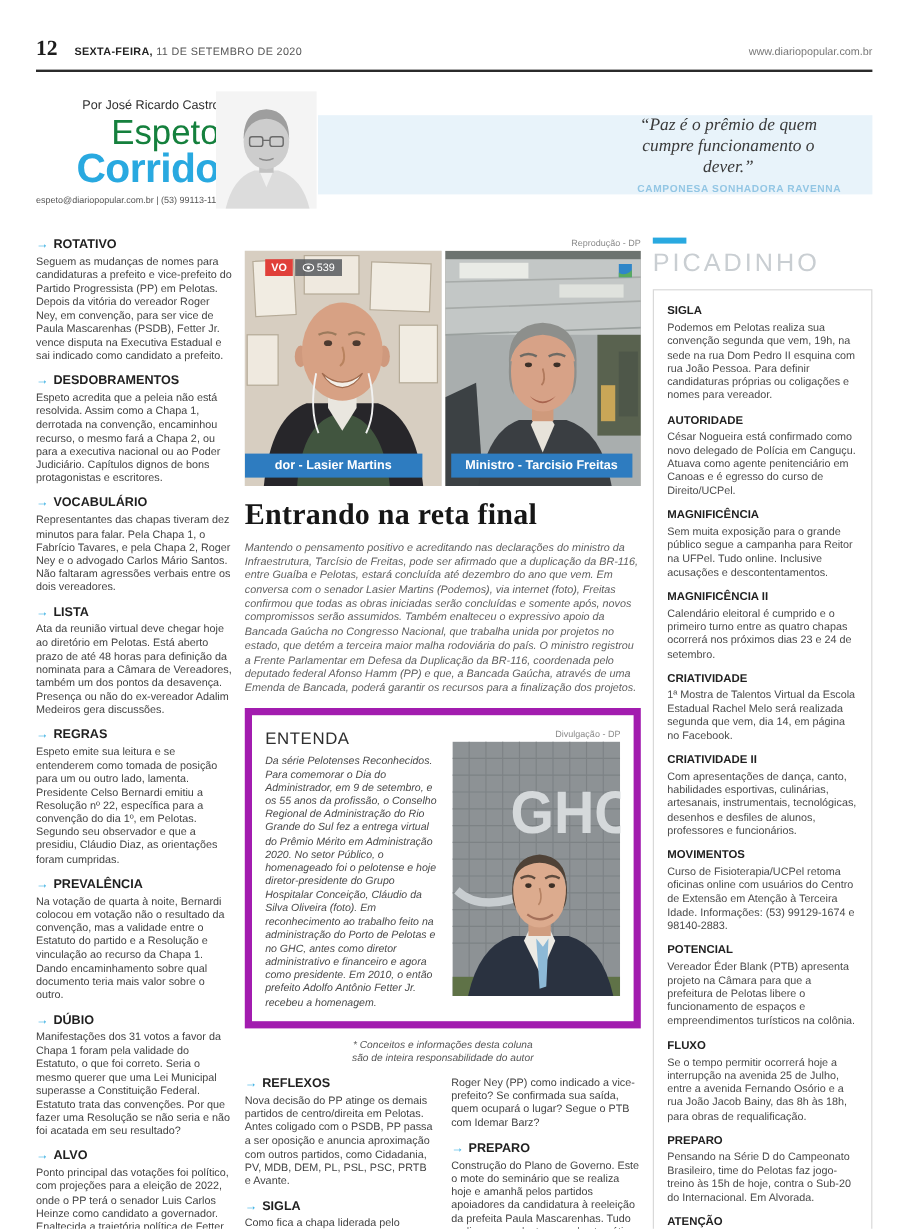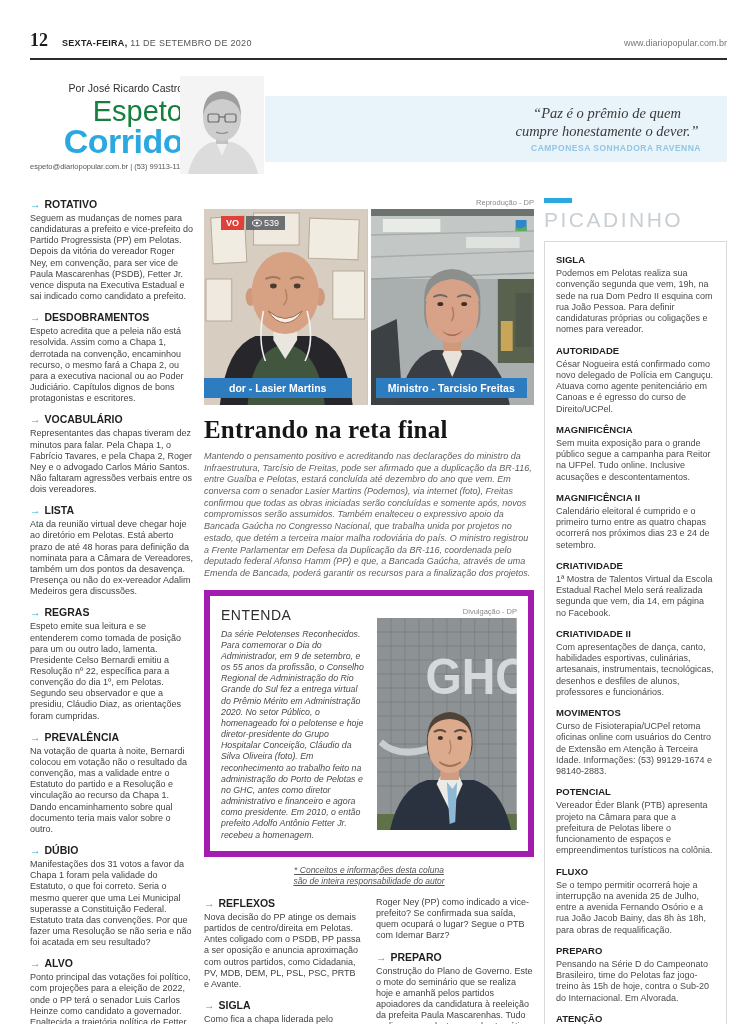--- a/index.html
+++ b/index.html
@@ -61,21 +61,21 @@
   .entenda{border:6px solid #a21caf;display:flex;padding:11px 11px 10px;gap:11px;}
   .entenda-text{flex:1.04;min-width:0;}
   .entenda-title{font-size:14px;color:#2e2e2e;letter-spacing:.5px;margin-bottom:6px;}
   .entenda-body{font-size:8.8px;font-style:italic;color:#4a4a4a;line-height:1.27;margin:0;}
   .entenda-photo-wrap{flex:1;min-width:0;}
   .credit2{font-size:7.5px;color:#8a8a8a;text-align:right;margin-bottom:2px;}
   .ghc-photo{width:100%;height:212px;}
   .ghc-photo svg{display:block;width:100%;height:100%;}
 
   .disclaimer{text-align:center;font-size:8.5px;font-style:italic;color:#555;
-              line-height:1.3;margin:8px 0 10px;text-decoration:underline;}
+              line-height:1.3;margin:8px 0 10px;}
   .subcols{display:flex;gap:14px;}
   .subcol{flex:1;min-width:0;}
 
   
   .pica-bar{width:28px;height:5px;background:#29a9e0;}
   .pica-title{font-size:21px;color:#c9ced2;letter-spacing:2.5px;margin:5px 0 9px;font-weight:400;}
   .pica-box{border:1px solid #d9d9d9;padding:12px 11px 4px;}
   .pica-sec-title{font-size:9.5px;font-weight:700;color:#1f1f1f;margin-bottom:3px;}
   .pica-sec-body{font-size:9px;line-height:1.25;color:#4a4a4a;margin:0 0 9px;}
 </style>
@@ -92,21 +92,21 @@
   <div class="toprule"></div>
 
   <section class="masthead">
     <div class="mast-left">
       <div class="byline">Por José Ricardo Castro</div>
       <div class="title-top">Espeto</div>
       <div class="title-bottom">Corrido</div>
       <div class="contact">espeto@diariopopular.com.br | (53) 99113-1175</div>
     </div>
     <div class="quote-box">
-      <div class="quote-text">“Paz é o prêmio de quem cumpre honestamente o dever.”</div>
+      <div class="quote-text">“Paz é o prêmio de quem cumpre funcionamento o dever.”</div>
       <div class="quote-author">CAMPONESA SONHADORA RAVENNA</div>
     </div>
     <div class="author-photo">
       <svg viewBox="0 0 84 98">
         <rect width="84" height="98" fill="#f4f4f4"></rect>
         <path d="M8 98 Q14 72 32 66 L52 66 Q72 72 78 98 Z" fill="#dcdcdc"></path>
         <path d="M36 66 L42 80 L48 66 Z" fill="#f0f0f0"></path>
         <rect x="36" y="58" width="12" height="10" fill="#c2c2c2"></rect>
         <ellipse cx="42" cy="42" rx="19" ry="23" fill="#cdcdcd"></ellipse>
         <path d="M23 40 Q23 16 42 15 Q61 16 61 40 Q58 24 42 23 Q26 24 23 40 Z" fill="#9e9e9e"></path>

